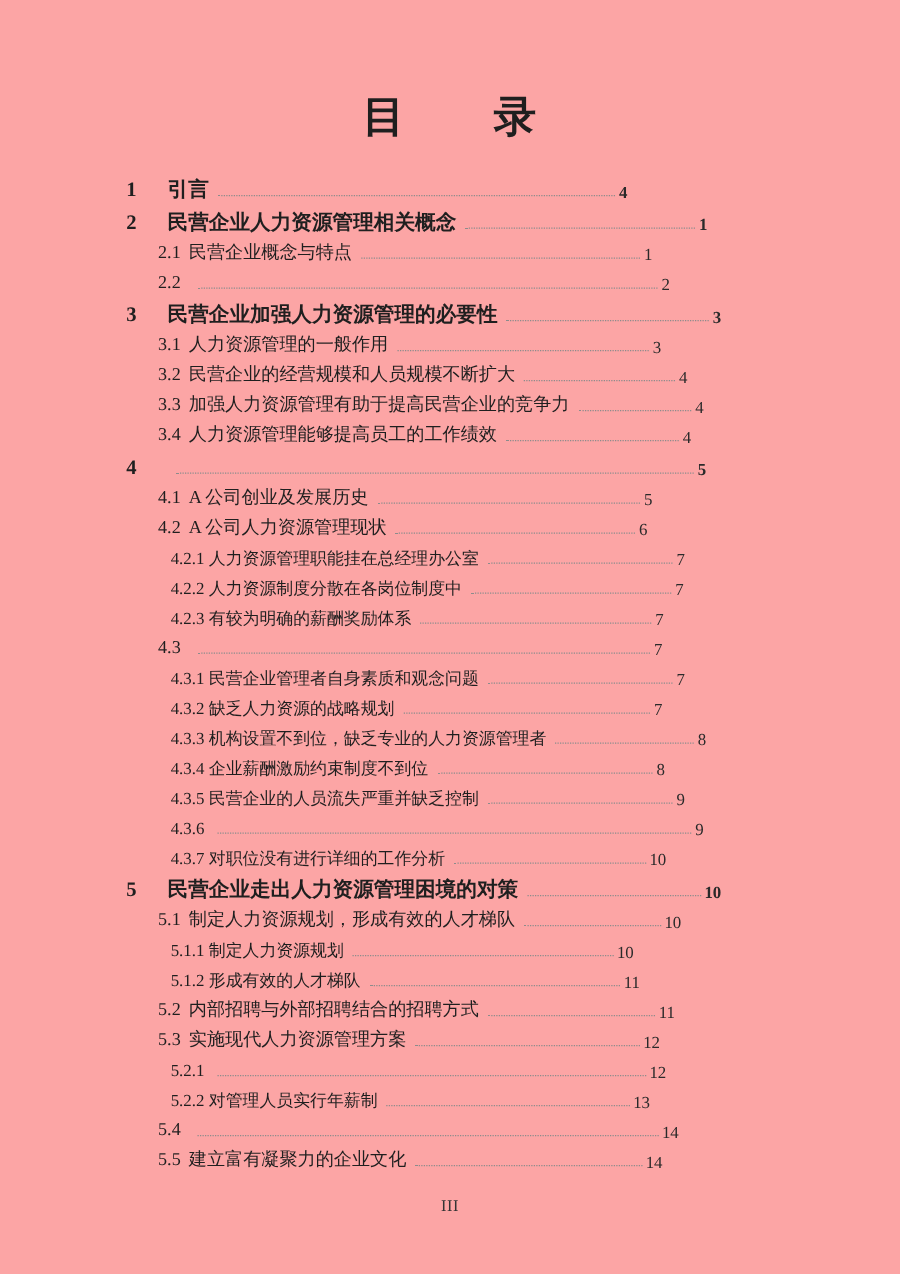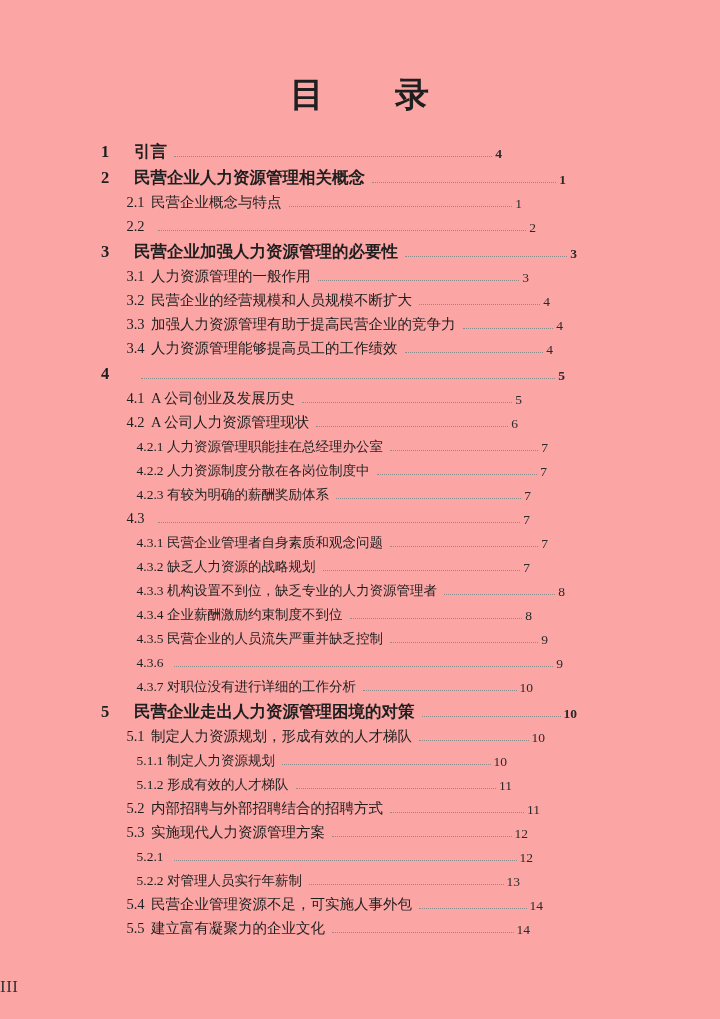--- a/index.html
+++ b/index.html
@@ -70,23 +70,23 @@
     height: 24px;
     font-size: 13.5px;
     font-weight: 400;
     line-height: 18px;
     padding-left: 32px;
     text-align: center;
   }
   .level-3 .num { min-width: 34px; }
   .sub-small { font-size: 9.5px; }
   .footer {
-    text-align: left;
-    margin-top: 36px;
-    font-size: 17px;
+    text-align: center;
+    margin-top: 16px;
+    font-size: 13px;
     color: #333333;
     letter-spacing: 0.5px;
   }
 </style>
 </head>
 <body>
 
 <div class="page">
 
   <div class="doc-title">目　　录</div>
@@ -300,21 +300,20 @@
 
     <div class="toc-row level-3">
       <span class="num">5.2.2</span>
       <span class="title">对管理人员实行年薪制</span>
       <span class="leader"></span>
       <span class="page-num" style="margin-right:100px">13</span>
     </div>
 
     <div class="toc-row level-2">
       <span class="num">5.4</span>
-      <span class="title">民营企业管理资源不足，可实施人事外包</span>
       <span class="leader"></span>
       <span class="page-num" style="margin-right:77px">14</span>
     </div>
 
     <div class="toc-row level-2">
       <span class="num">5.5</span>
       <span class="title">建立富有凝聚力的企业文化</span>
       <span class="leader"></span>
       <span class="page-num" style="margin-right:90px">14</span>
     </div>

